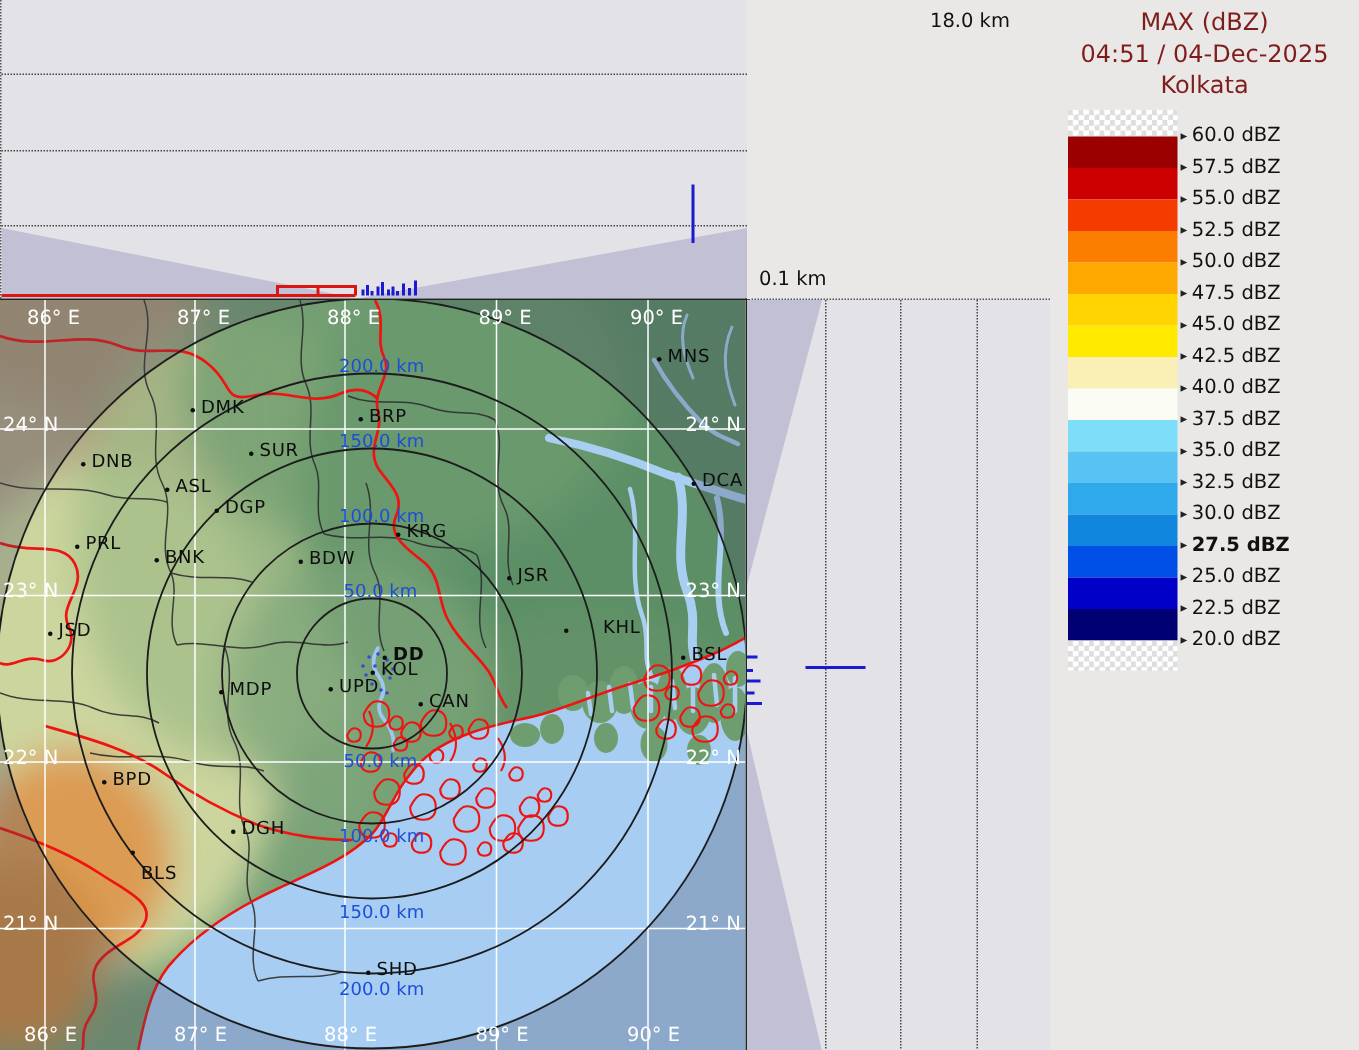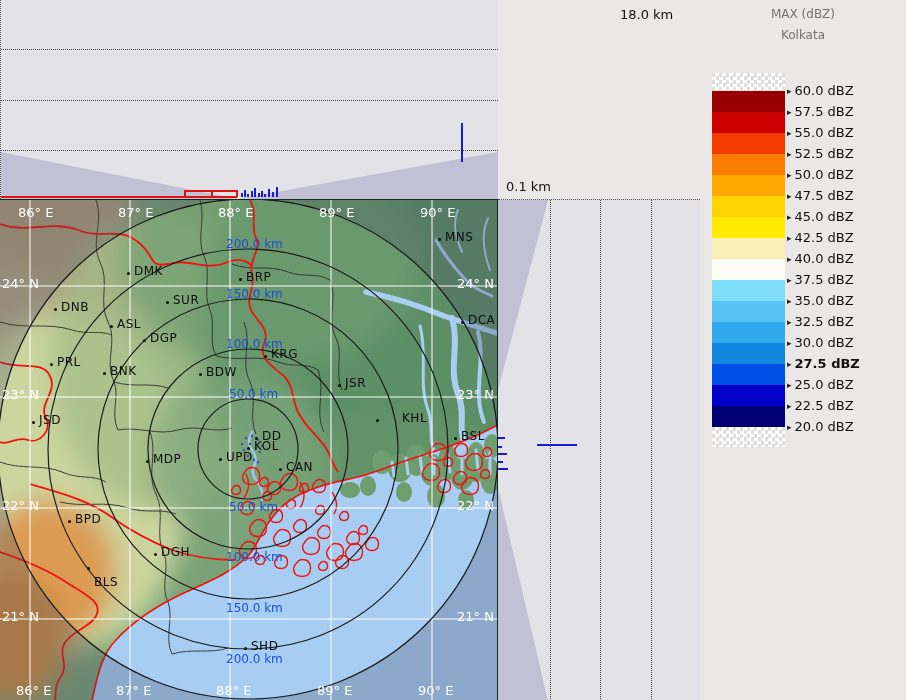--- a/index.html
+++ b/index.html
@@ -18,21 +18,21 @@
   #map-labels{left:0;top:0;width:497px;height:570px;}
   .lonlat{position:absolute;color:#fff;font-size:13px;white-space:nowrap;}
   .ringlabel{position:absolute;color:#1d4ed8;font-size:12px;white-space:nowrap;}
   .citydot{position:absolute;width:3px;height:3px;background:#0d0d0d;border-radius:50%;}
   .citylabel{position:absolute;color:#0d0d0d;font-size:12px;letter-spacing:.5px;white-space:nowrap;}
   
   .spike{position:absolute;width:2px;background:#1a1ad0;}
   .redline{position:absolute;background:#dd1512;}
   
   #legend{left:700px;top:0;width:206px;height:700px;}
-  #legend-header{left:0;top:4px;width:206px;text-align:center;color:#737373;font-size:12px;line-height:21px;}
+  #legend-header{left:0;top:4px;width:206px;text-align:center;color:#7f1d1d;font-size:16px;line-height:21px;}
   #colorbar{left:12px;top:73px;width:73px;}
   .band{width:73px;height:21px;}
   .checker{width:73px;height:18px;background:repeating-conic-gradient(#ffffff 0% 25%, #dedede 0% 50%) 0 0/7px 7px;}
   .scale-row{position:absolute;left:87px;color:#111;font-size:13px;white-space:nowrap;height:16px;line-height:16px;}
   .scale-arrow{display:inline-block;font-size:9px;vertical-align:1px;margin-right:3px;color:#222;}
 </style>
 </head>
 <body>
 
 <div id="canvas">
@@ -289,21 +289,21 @@
         <div class="citylabel" style="left: 206px; top: 165px;">BDW</div>
         <div class="citydot" style="left: 338px; top: 184px;"></div>
         <div class="citylabel" style="left: 345px; top: 176px;">JSR</div>
         <div class="citydot" style="left: 376px; top: 219px;"></div>
         <div class="citylabel" style="left: 402px; top: 211px;">KHL</div>
         <div class="citydot" style="left: 32px; top: 221px;"></div>
         <div class="citylabel" style="left: 39px; top: 213px;">JSD</div>
         <div class="citydot" style="left: 454px; top: 237px;"></div>
         <div class="citylabel" style="left: 461px; top: 229px;">BSL</div>
         <div class="citydot" style="left: 255px; top: 237px;"></div>
-        <div class="citylabel" style="left: 262px; top: 229px;">DD</div>
+        <div class="citylabel" style="left: 262px; top: 229px; font-weight: bold;">DD</div>
         <div class="citydot" style="left: 247px; top: 247px;"></div>
         <div class="citylabel" style="left: 254px; top: 239px;">KOL</div>
         <div class="citydot" style="left: 219px; top: 258px;"></div>
         <div class="citylabel" style="left: 226px; top: 250px;">UPD</div>
         <div class="citydot" style="left: 146px; top: 260px;"></div>
         <div class="citylabel" style="left: 153px; top: 252px;">MDP</div>
         <div class="citydot" style="left: 279px; top: 268px;"></div>
         <div class="citylabel" style="left: 286px; top: 260px;">CAN</div>
         <div class="citydot" style="left: 68px; top: 320px;"></div>
         <div class="citylabel" style="left: 75px; top: 312px;">BPD</div>
@@ -312,20 +312,21 @@
         <div class="citydot" style="left: 87px; top: 367px;"></div>
         <div class="citylabel" style="left: 94px; top: 375px;">BLS</div>
         <div class="citydot" style="left: 244px; top: 447px;"></div>
         <div class="citylabel" style="left: 251px; top: 439px;">SHD</div>
       </div>
   </div>
 
   <div id="legend" class="abs">
     <div id="legend-header" class="abs">
       <div>MAX (dBZ)</div>
+      <div>04:51 / 04-Dec-2025</div>
       <div>Kolkata</div>
     </div>
     <div id="colorbar" class="abs">
         <div class="checker"></div>
         <div class="band" style="background: rgb(154, 0, 0);"></div>
         <div class="band" style="background: rgb(204, 0, 0);"></div>
         <div class="band" style="background: rgb(244, 59, 0);"></div>
         <div class="band" style="background: rgb(252, 126, 0);"></div>
         <div class="band" style="background: rgb(255, 168, 0);"></div>
         <div class="band" style="background: rgb(255, 212, 0);"></div>

